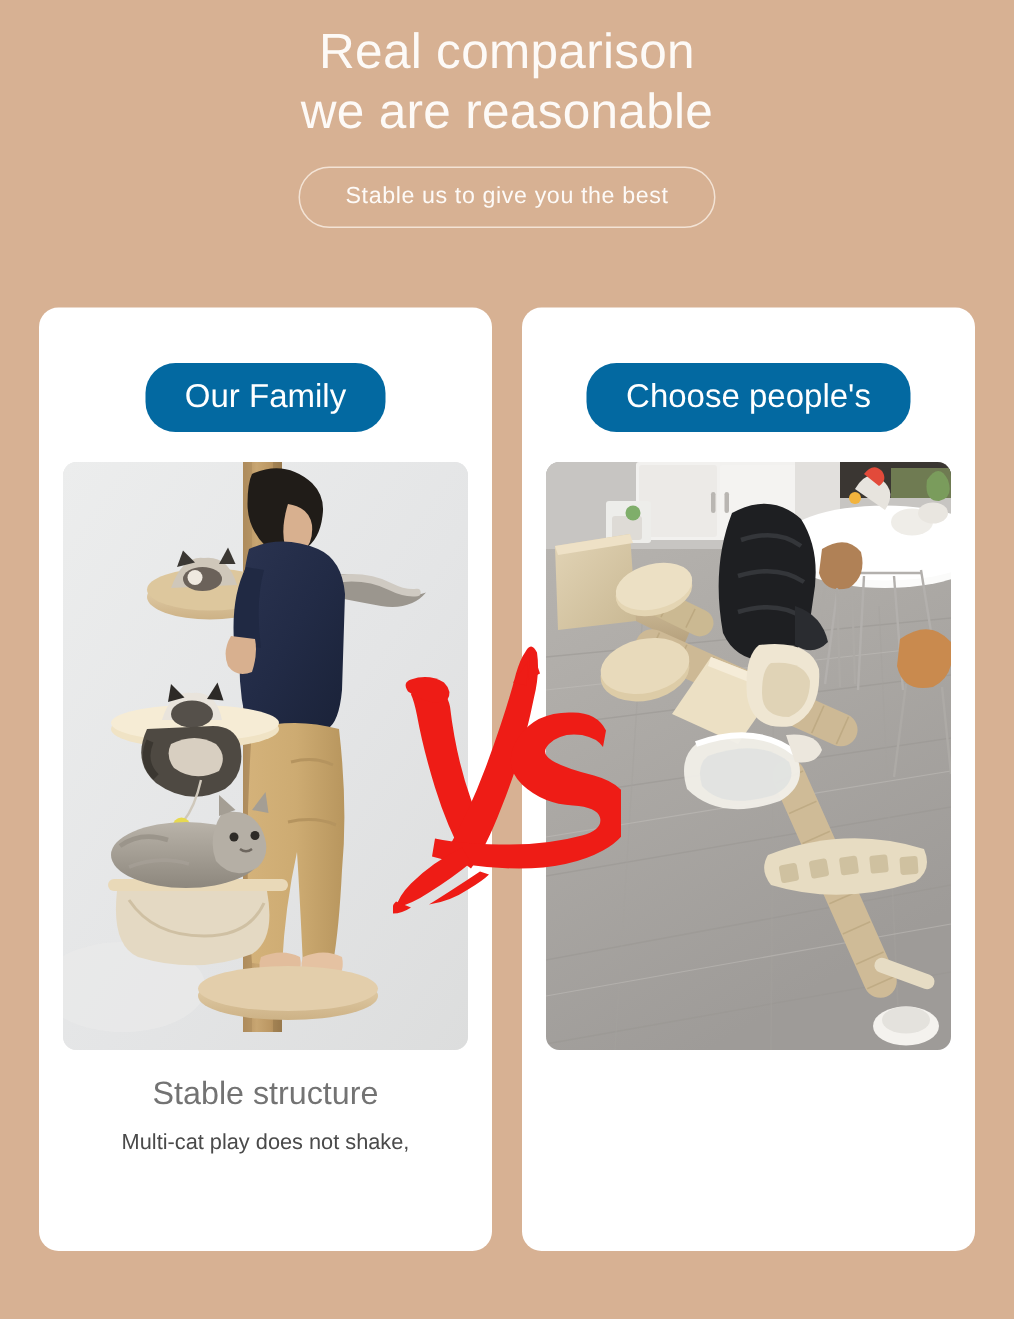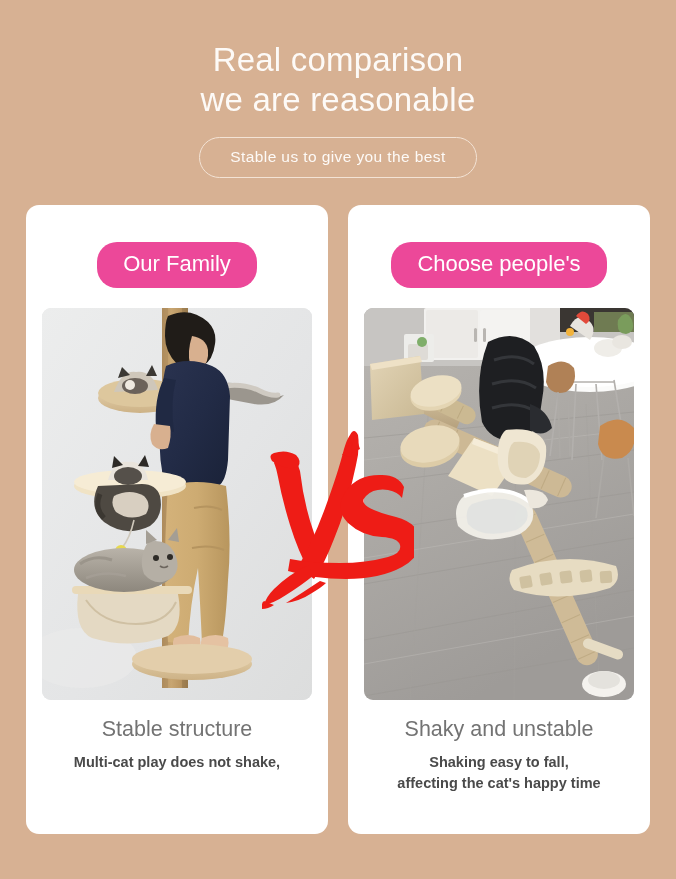--- a/index.html
+++ b/index.html
@@ -12,21 +12,21 @@
 
   body {
     background: #d7b193;
     font-family: "Liberation Sans", sans-serif;
     position: relative;
   }
 
   
   .header {
     width: 676px;
-    padding-top: 40px;
+    padding-top: 14px;
     text-align: center;
   }
   .headline {
     color: #fdfaf7;
     font-size: 33px;
     line-height: 40px;
     font-weight: 400;
     letter-spacing: 0.2px;
   }
   .headline .line { display: block; }
@@ -67,21 +67,21 @@
     padding: 12px 12px 0;
     display: flex;
     flex-direction: column;
     align-items: center;
     overflow: hidden;
     position: relative;
   }
 
   .badge {
     margin-top: 25px;
-    background: #ec4899;
+    background: #0369a1;
     color: #ffffff;
     border-radius: 20px;
     font-size: 22px;
     line-height: 1;
     padding: 11px 26px 13px;
     white-space: nowrap;
   }
 
   .photo {
     margin-top: 20px;
@@ -104,21 +104,21 @@
     color: #737373;
     line-height: 1.2;
     font-weight: 400;
   }
   .cap-sub {
     font-size: 14.5px;
     color: #4a4a4a;
     line-height: 21px;
     margin-top: 9px;
   }
-  .cap-sub .l { display: block; font-weight: bold; }
+  .cap-sub .l { display: block; }
 
   
   .vs {
     position: absolute;
     left: 262px;
     top: 425px;
     width: 152px;
     height: 200px;
     pointer-events: none;
     z-index: 20;
@@ -416,27 +416,20 @@
           <rect x="236" y="263" width="12" height="12" rx="2" transform="rotate(-4 242 269)"></rect>
         </g>
 
         <rect x="218" y="336" width="42" height="10" rx="5" transform="rotate(20 239 341)" fill="#e6dcc4"></rect>
 
         <ellipse cx="240" cy="376" rx="22" ry="13" fill="#f4f2ee"></ellipse>
         <ellipse cx="240" cy="372" rx="16" ry="9" fill="#e4e2dd"></ellipse>
       </svg>
     </div>
 
-    <div class="caption">
-      <div class="cap-title">Shaky and unstable</div>
-      <div class="cap-sub">
-        <span class="l">Shaking easy to fall,</span>
-        <span class="l">affecting the cat's happy time</span>
-      </div>
-    </div>
   </div>
 </div>
 
 <div class="vs">
   <svg viewBox="0 0 152 200">
     <g fill="#ee1c16">
 
       <path d="M12,38 q4,-10 14,-6 q10,4 12,14 q4,34 14,62 q6,16 10,26 l-14,14 q-12,-22 -20,-48 q-8,-26 -12,-48 q-2,-10 -4,-14 z"></path>
       <path d="M10,36 q-4,-6 2,-8 q12,-4 22,2 q6,6 2,12 q-12,4 -26,-6 z"></path>
 

